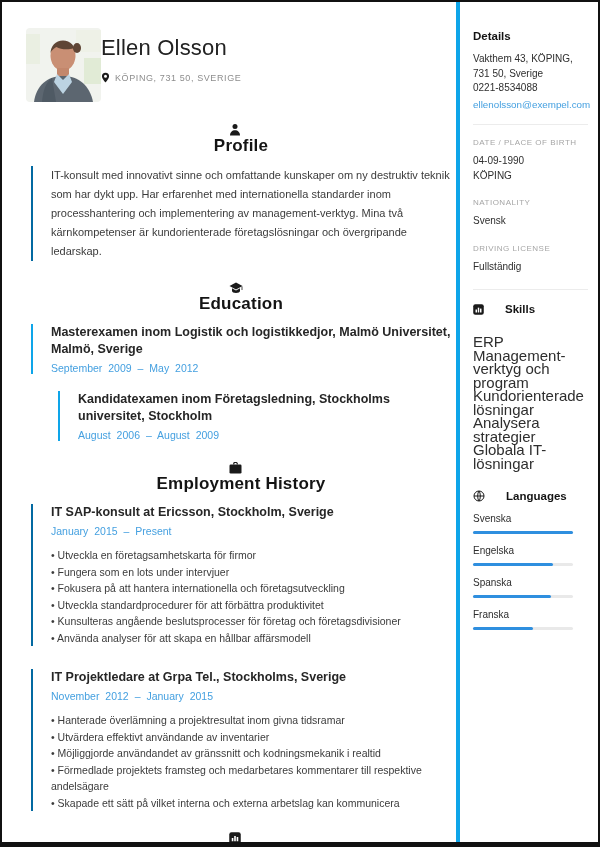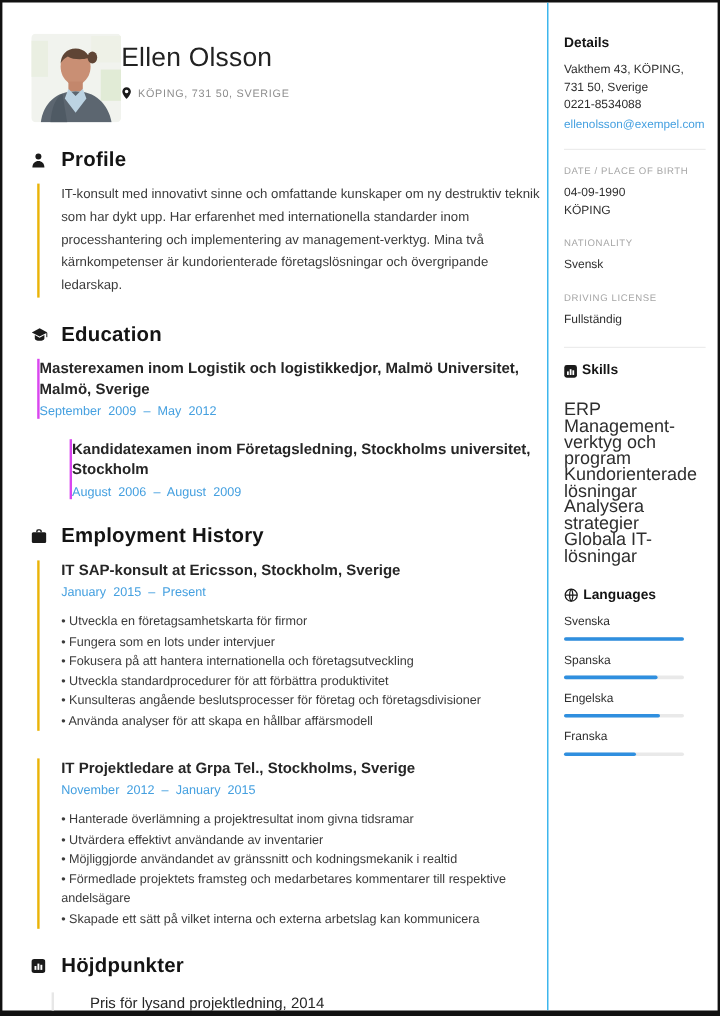--- a/index.html
+++ b/index.html
@@ -15,46 +15,46 @@
   }
   
   .main { flex:1; padding:26px 0 0 24px; }
   .header { display:flex; gap:0; }
   .photo { width:75px; height:74px; border-radius:4px; overflow:hidden; flex:0 0 auto; }
   .header-text { padding-top:7px; }
   .name { font-size:22px; font-weight:400; color:#222222; letter-spacing:.2px; }
   .location-row { display:flex; align-items:center; gap:5px; margin-top:11px; }
   .location { font-size:9px; color:#8d8d8d; letter-spacing:.6px; font-weight:400; }
   .section { margin-top:21px; }
-  .section-head { display:flex; align-items:center; }
+  .section-head { display:flex; align-items:center;flex-direction:column; }
   .section-icon { width:25px; display:flex; align-items:center; }
   .section-title { font-size:17px; font-weight:700; color:#141414; letter-spacing:.2px; }
   .section-body { margin-top:10px; }
-  .ruled { margin-left:5px; border-left:2px solid #eab308; padding-left:18px; max-width:424px; }
+  .ruled { margin-left:5px; border-left:2px solid #0369a1; padding-left:18px; max-width:424px; }
   .profile-text { font-size:11px; line-height:19px; color:#3b3b3b; }
-  .edu-item { margin-left:5px; border-left:2px solid #d946ef; max-width:424px; }
+  .edu-item { margin-left:5px; border-left:2px solid #0ea5e9; padding-left:18px; max-width:424px; }
   .edu-item + .edu-item { margin-top:17px;margin-left:32px; }
   .item-title { font-size:12.5px; font-weight:600; color:#262626; line-height:17px; }
   .dates { font-size:10.5px; color:#45a0e0; margin-top:4px; word-spacing:3px; }
   .job + .job { margin-top:23px; }
   .bullets { margin-top:10px; }
   .bullet { font-size:10.5px; line-height:16.5px; color:#3b3b3b; }
   .bullet::before { content:"•  "; }
   .hl-item { margin-left:17px; border-left:2px solid #e7e7e7; padding-left:30px; font-size:12.5px; color:#262626; line-height:18px; }
   .highlights .section-body { margin-top:12px; }
   
-  .sidebar { width:142px; flex:0 0 auto; border-left:1px solid #0ea5e9; padding:28px 10px 0 13px; }
+  .sidebar { width:142px; flex:0 0 auto; border-left:4px solid #0ea5e9; padding:28px 10px 0 13px; }
   .sb-title { font-size:11.5px; font-weight:700; color:#141414; }
   .sb-text { font-size:10px; line-height:14.5px; color:#2e2e2e; margin-top:10px; }
   .sb-link { font-size:9.8px; color:#45a0e0; text-decoration:none; display:inline-block; margin-top:2px; }
   .sb-divider { border:none; border-top:1px solid #ececec; margin:12px 0 13px 0; }
   .sb-label { font-size:8px; color:#a6a6a6; letter-spacing:.5px; font-weight:400; }
   .sb-value { font-size:10px; line-height:14.5px; color:#2e2e2e; margin-top:7px; }
   .sb-group { margin-top:15px; }
-  .sb-head { display:flex; align-items:center; gap:4px; margin-top:16px; }
+  .sb-head { display:flex; align-items:center; gap:21px; margin-top:16px; }
   .sb-list { margin-top:20px; font-size:15px; line-height:13.5px; color:#2e2e2e; }
   .lang-item { margin-top:11px; }
   .lang-name { font-size:10px; color:#2e2e2e; }
   .lang-track { width:100px; height:3px; background:#e9e9e9; border-radius:2px; margin-top:7px; }
   .lang-fill { height:3px; background:#2f8fdf; border-radius:2px; }
   svg { display:block; }
 </style>
 </head>
 <body>
 
@@ -243,32 +243,32 @@
     <span class="sb-title">Languages</span>
   </div>
   <div>
     <div class="lang-item">
       <div class="lang-name">Svenska</div>
       <div class="lang-track">
           <div class="lang-fill" style="width: 100%;"></div>
         </div>
     </div>
     <div class="lang-item">
+      <div class="lang-name">Engelska</div>
+      <div class="lang-track">
+          <div class="lang-fill" style="width: 80%;"></div>
+        </div>
+    </div>
+    <div class="lang-item">
       <div class="lang-name">Spanska</div>
       <div class="lang-track">
           <div class="lang-fill" style="width: 78%;"></div>
         </div>
     </div>
     <div class="lang-item">
-      <div class="lang-name">Engelska</div>
-      <div class="lang-track">
-          <div class="lang-fill" style="width: 80%;"></div>
-        </div>
-    </div>
-    <div class="lang-item">
       <div class="lang-name">Franska</div>
       <div class="lang-track">
           <div class="lang-fill" style="width: 60%;"></div>
         </div>
     </div>
   </div>
 
 </div>
 
 </body></html>

